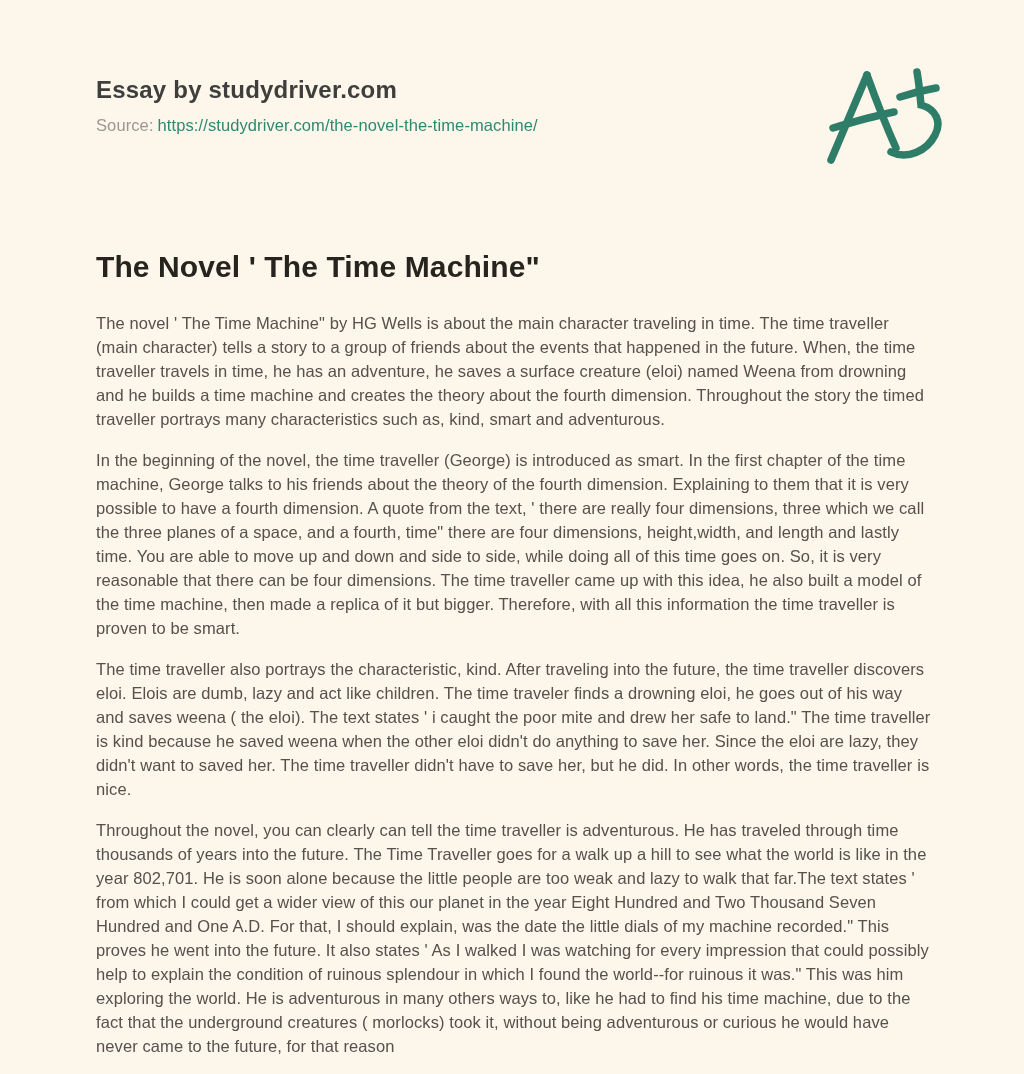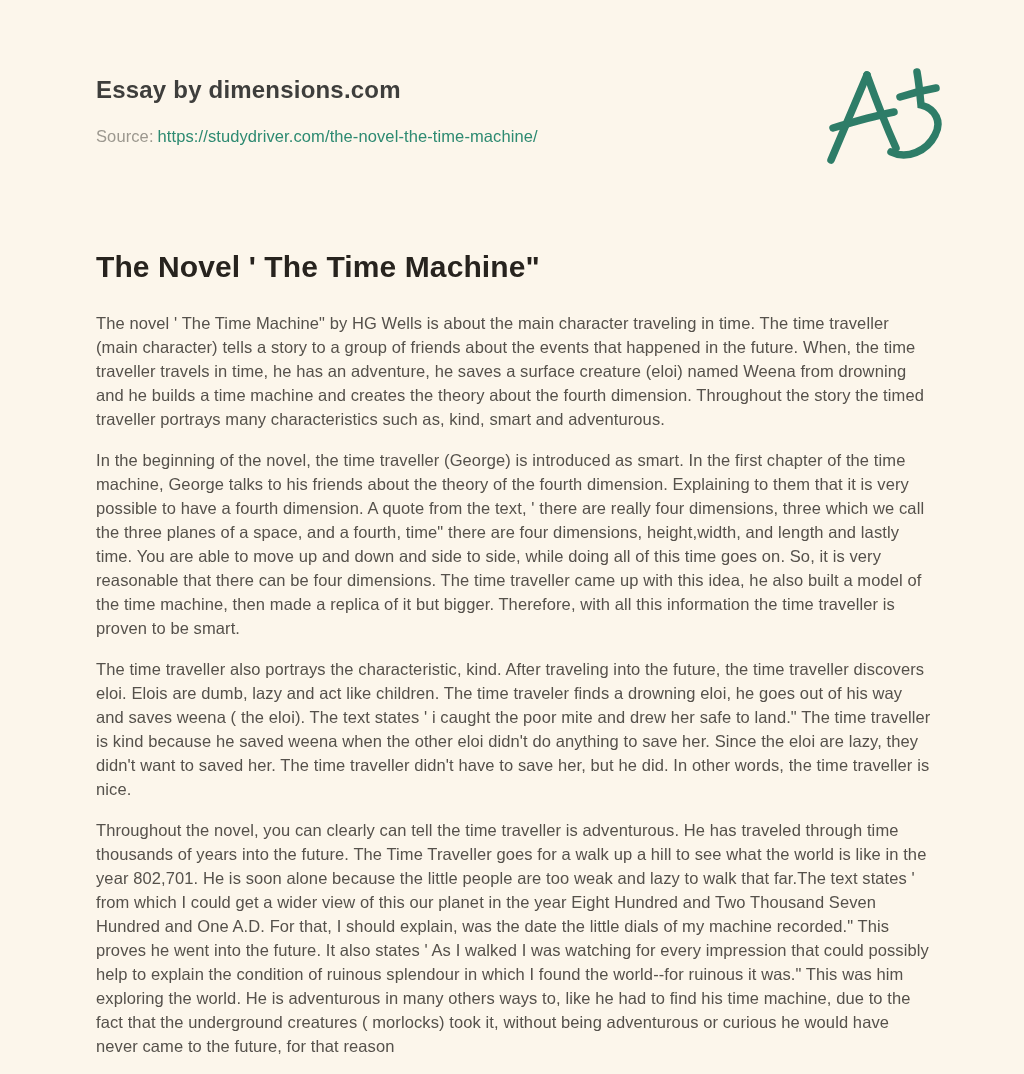--- a/index.html
+++ b/index.html
@@ -21,21 +21,21 @@
     left: 96px;
     top: 76px;
     font-size: 24px;
     font-weight: 700;
     letter-spacing: 0.2px;
     color: #3e3e3c;
   }
   .source-line {
     position: absolute;
     left: 96px;
-    top: 127px;
+    top: 116px;
     font-size: 16.5px;
     letter-spacing: 0.1px;
     white-space: nowrap;
   }
   .source-label { color: #9c988f; }
   .source-link {
     color: #2d8a71;
     text-decoration: none;
     margin-left: 4px;
     cursor: pointer;
@@ -70,21 +70,21 @@
     letter-spacing: 0.1px;
     color: #55514b;
     margin: 0 0 17px 0;
   }
 </style>
 </head>
 <body>
 
 <div class="page">
 
-  <div class="byline">Essay by dimensions.com</div>
+  <div class="byline">Essay by studydriver.com</div>
 
   <div class="source-line">
     <span class="source-label">Source:</span><a class="source-link" href="#">https://studydriver.com/the-novel-the-time-machine/</a>
   </div>
 
   <div class="logo">
     <svg viewBox="0 0 124 102" fill="none" stroke="#2e7d68" stroke-width="7.5" stroke-linecap="round">
 
       <path d="M 48 11 C 38 35, 22 72, 12 96"></path>
 

